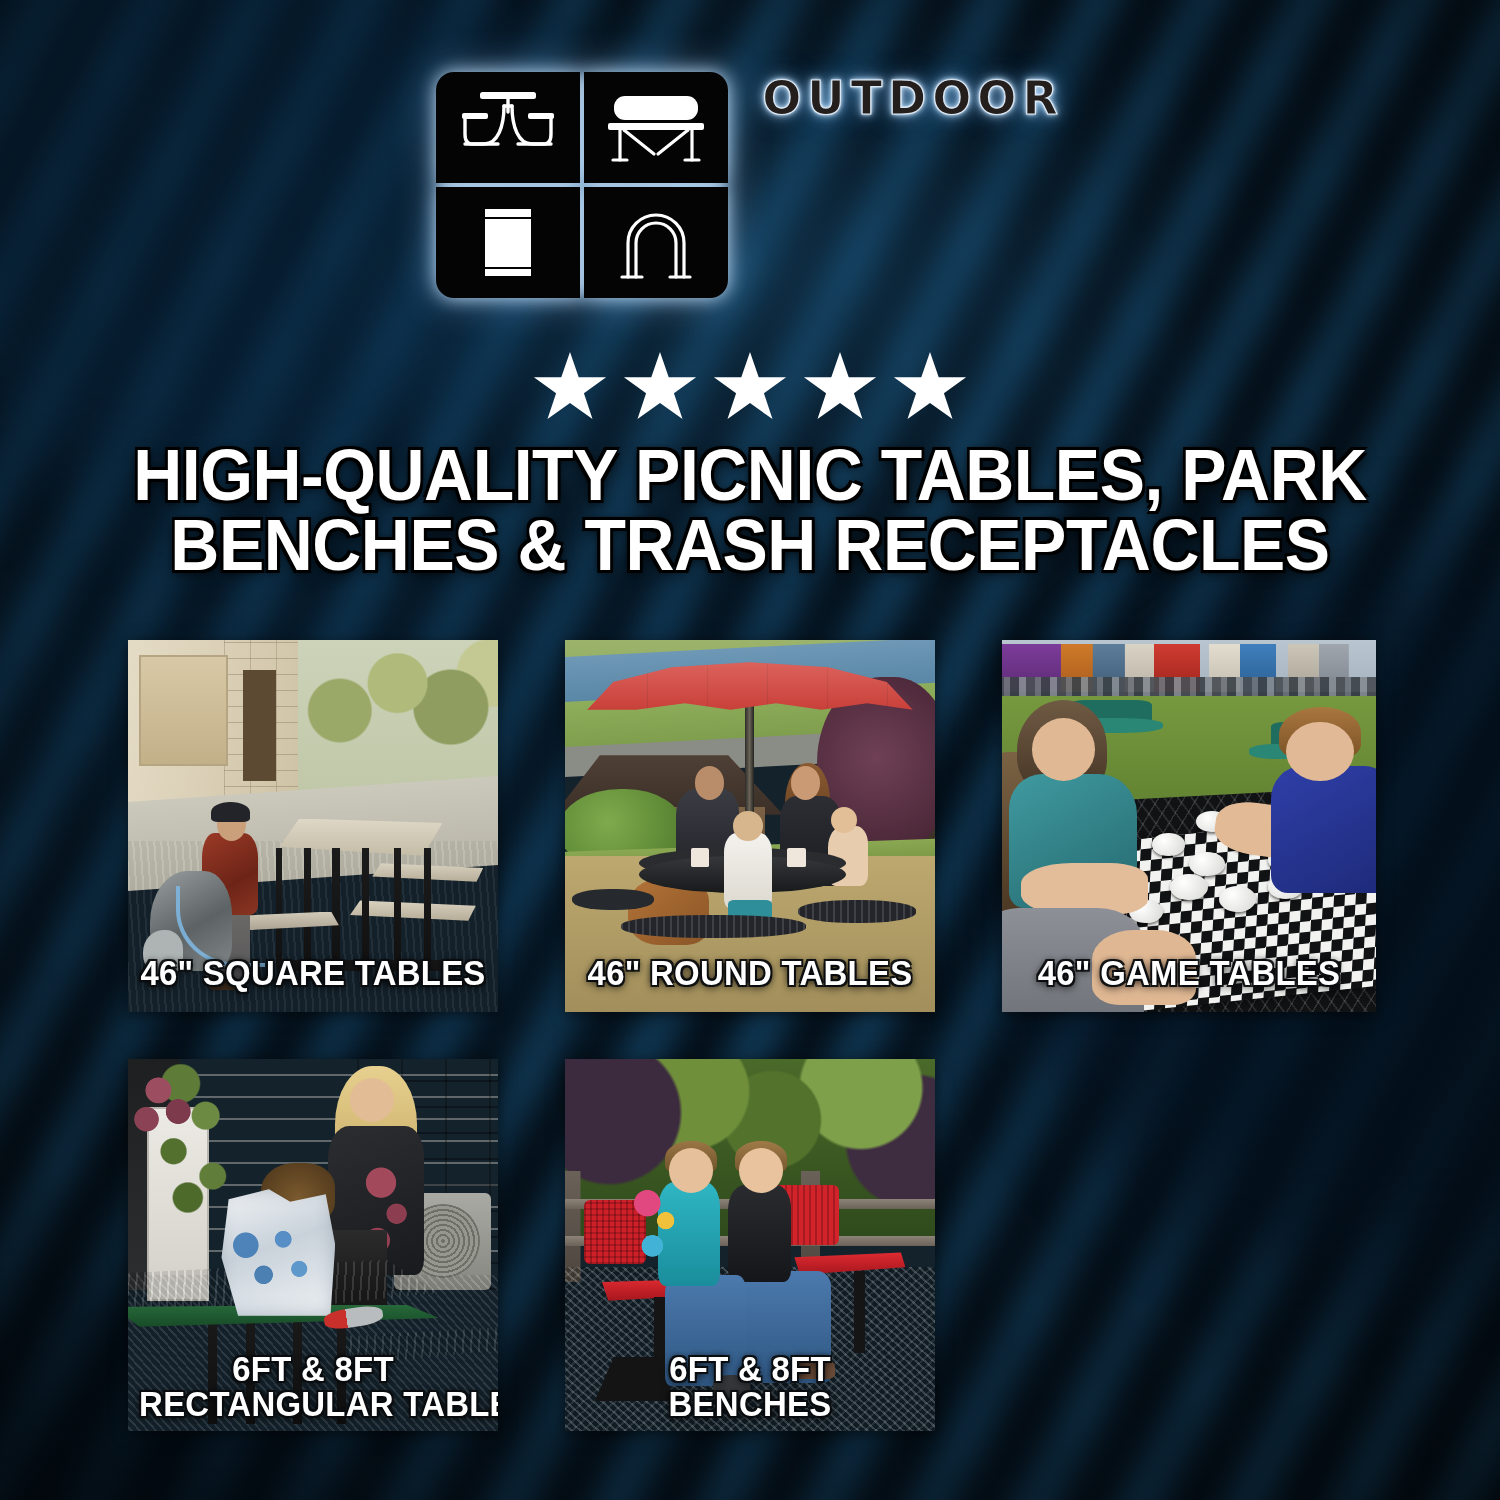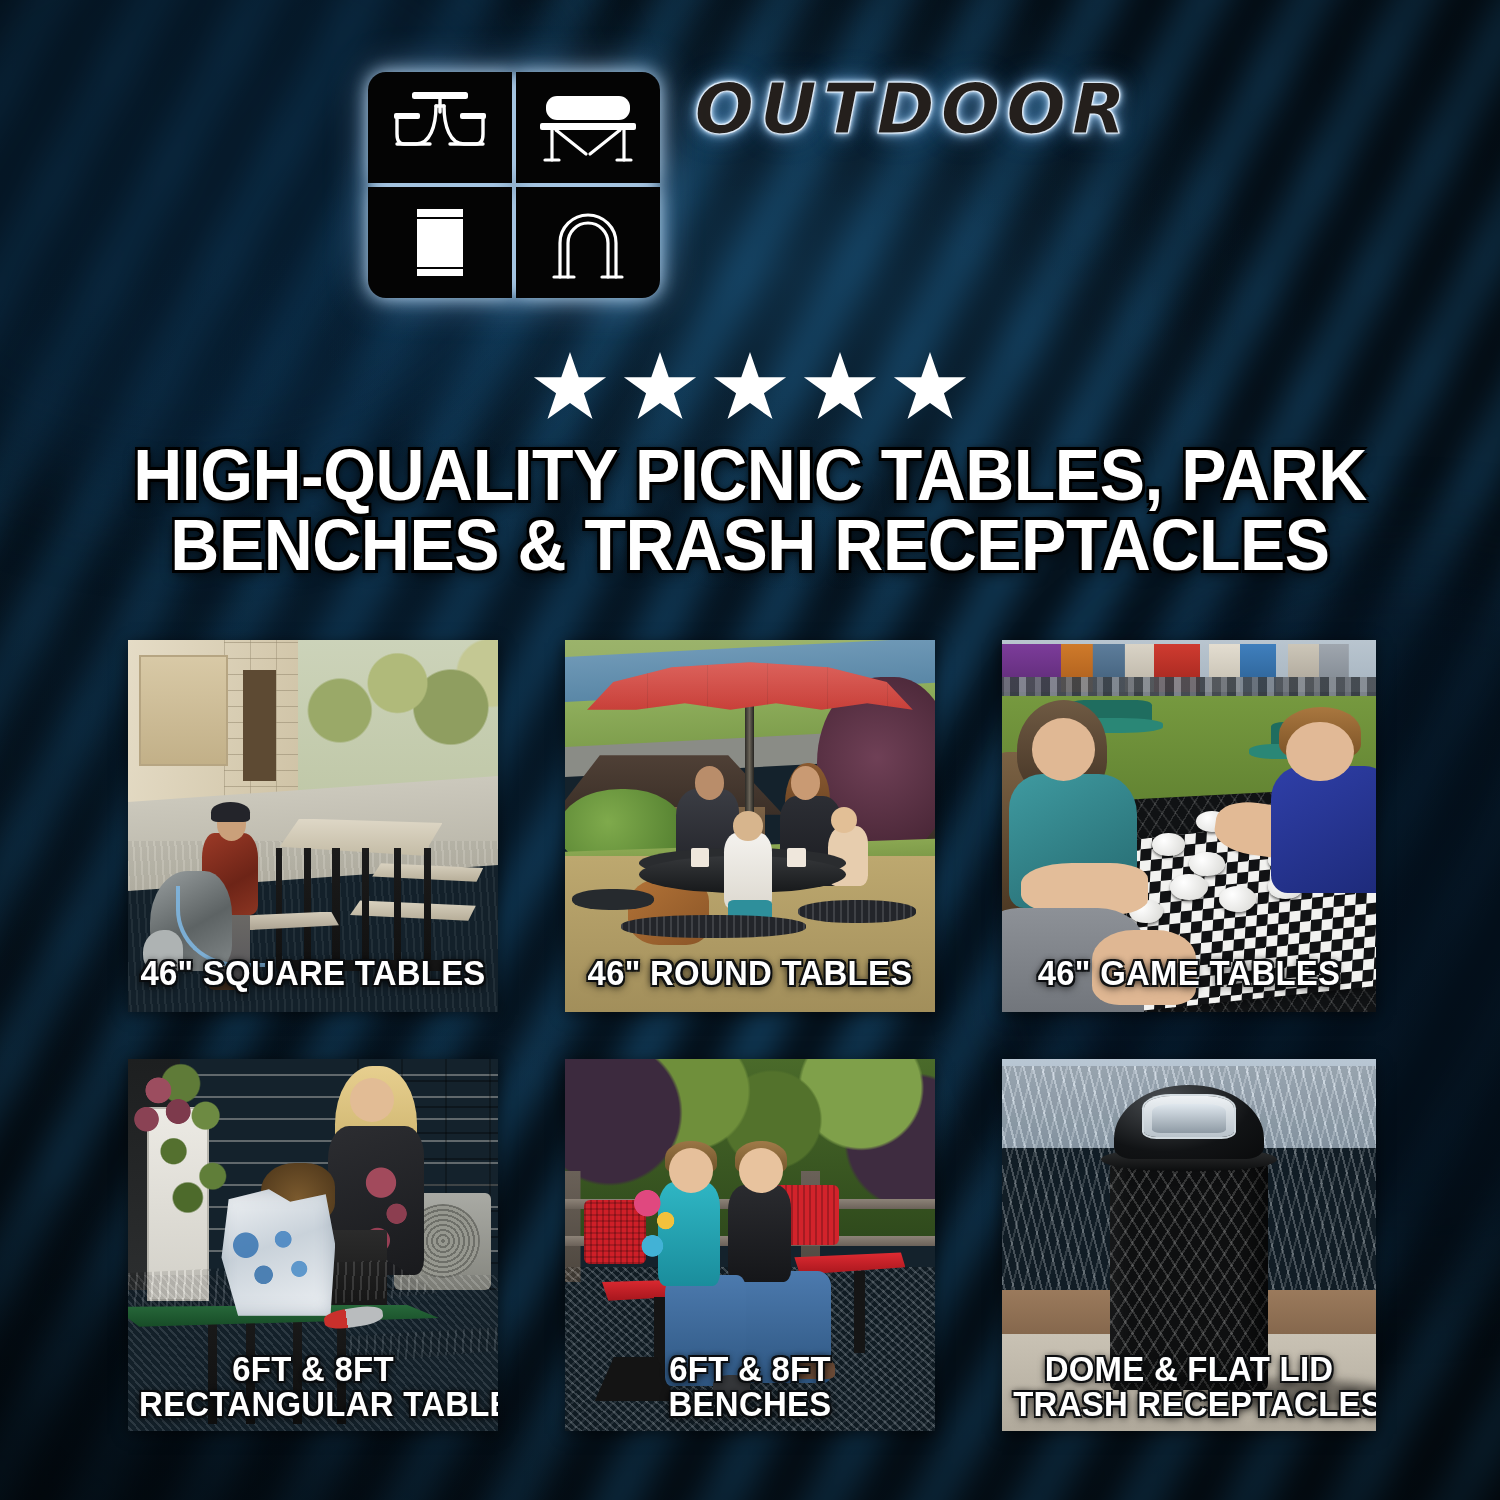--- a/index.html
+++ b/index.html
@@ -74,21 +74,21 @@
     color:#241f1c;
     letter-spacing:6px;
     line-height:.96;
     text-shadow:
        0 0 2px #dfefff, 0 0 4px #cfe6ff, 0 0 9px rgba(190,225,255,.95),
        0 0 17px rgba(120,180,235,.75), 0 0 30px rgba(70,130,190,.45),
        1px 1px 0 #0b0a09;
     -webkit-text-stroke:1.2px rgba(228,242,255,.92);
   }
   .logo-line.l1 { font-size:70px; }
-  .logo-line.l2 { font-size:70px;font-style:italic; }
+  .logo-line.l2 { font-size:46px; }
   .logo-line.l3 { font-size:70px; }
 
   
   .stars {
     position:absolute; left:0; right:0; top:352px;
     display:flex; justify-content:center; gap:16px;
   }
   .star {
     width:74px; height:72px; background:#ffffff;
     clip-path:polygon(50% 0%,61.8% 35.2%,98.8% 35.2%,68.8% 57.2%,80.4% 93.2%,50% 71%,19.6% 93.2%,31.2% 57.2%,1.2% 35.2%,38.2% 35.2%);
@@ -677,33 +677,15 @@
         <div class="lay t5-b1-h"></div>
         <div class="lay t5-shoe1"></div>
         <div class="lay t5-shoe2"></div>
       </div>
       <div class="tile-label two">
         <span class="ln">6FT &amp; 8FT</span>
         <span class="ln">BENCHES</span>
       </div>
     </div>
 
-    <div class="tile">
-      <div class="photo">
-        <div class="lay t6-sky"></div>
-        <div class="lay t6-grass"></div>
-        <div class="lay t6-mulch"></div>
-        <div class="lay t6-path"></div>
-        <div class="lay t6-shadow"></div>
-        <div class="lay t6-body"></div>
-        <div class="lay t6-rim"></div>
-        <div class="lay t6-dome"></div>
-        <div class="lay t6-open"></div>
-        <div class="lay t6-open-in"></div>
-      </div>
-      <div class="tile-label two">
-        <span class="ln">DOME &amp; FLAT LID</span>
-        <span class="ln">TRASH RECEPTACLES</span>
-      </div>
-    </div>
 
   </div>
 </div>
 
 </body></html>

